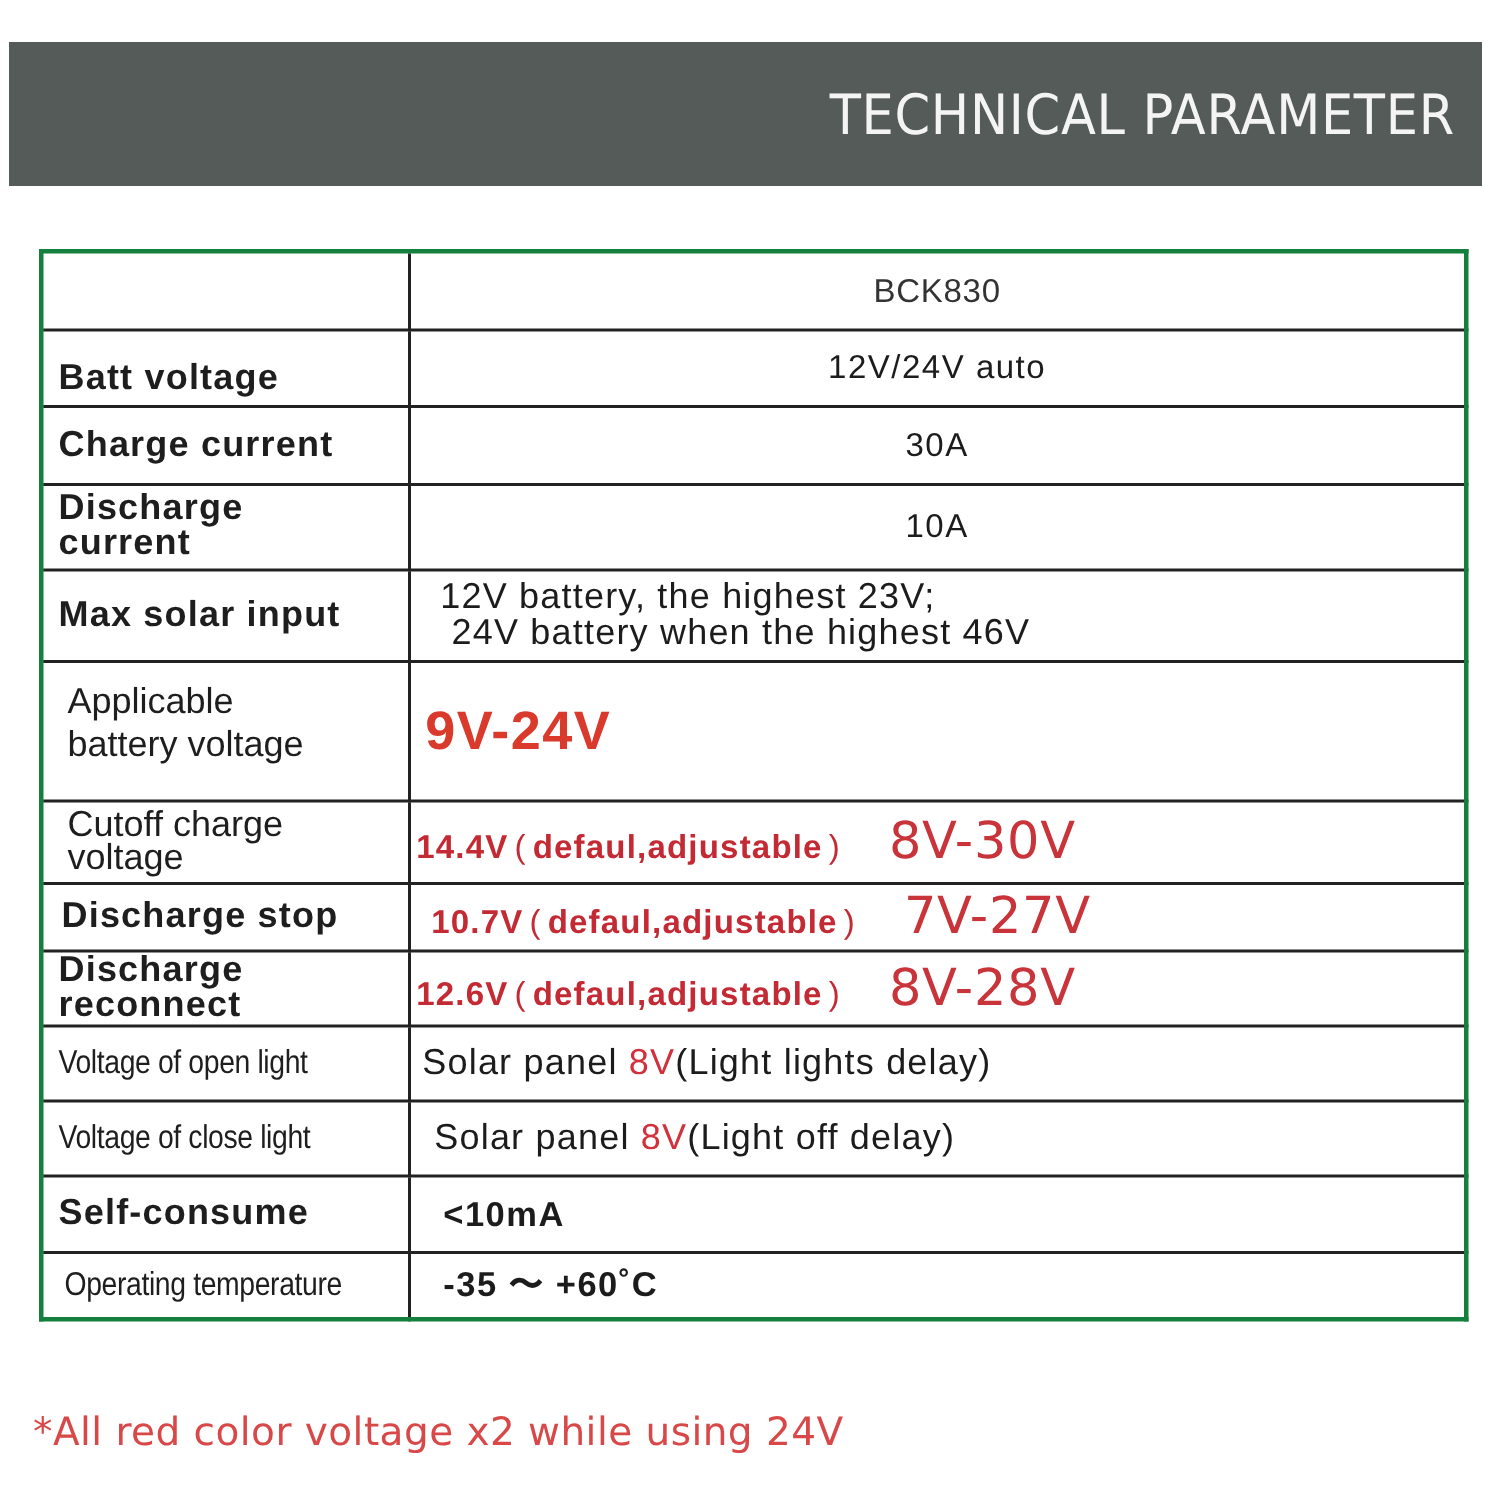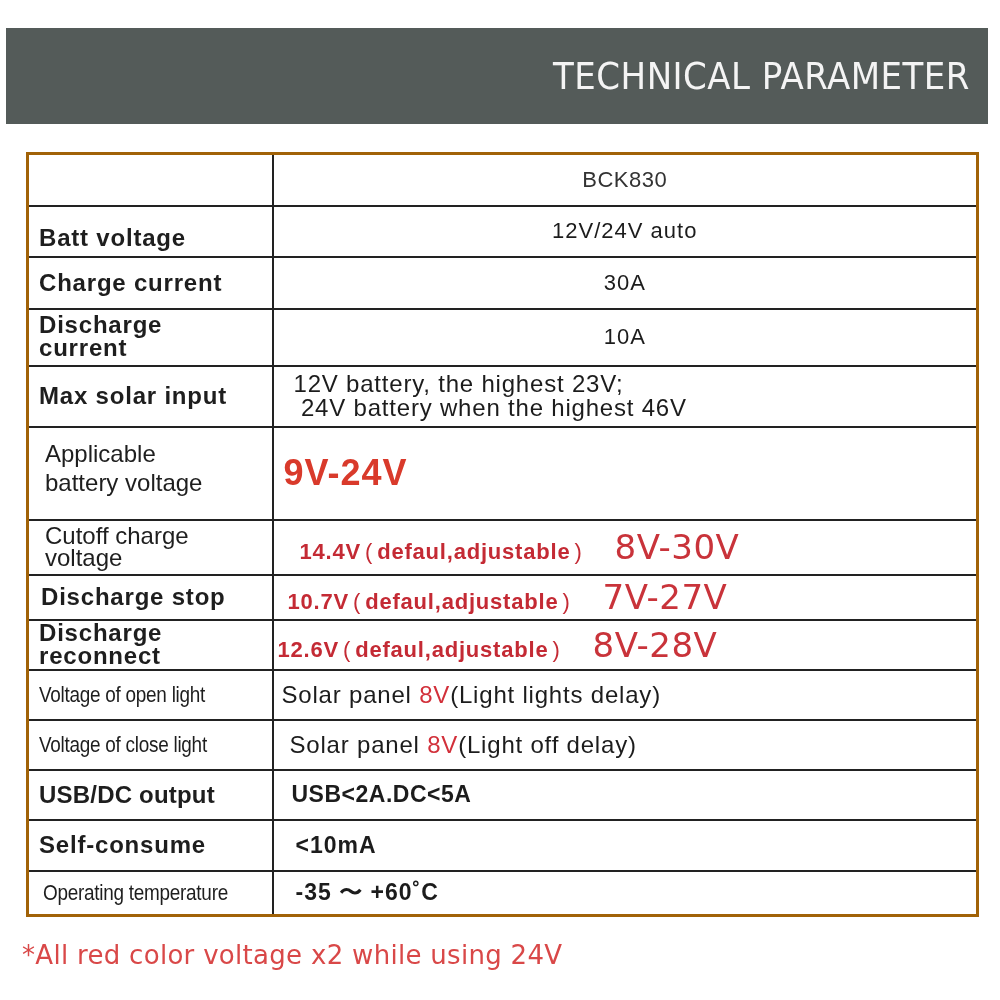--- a/index.html
+++ b/index.html
@@ -10,23 +10,23 @@
     position: absolute; left: 6px; top: 28px; width: 982px; height: 96px;
     background: #545b59;
     display: flex; align-items: center; justify-content: flex-end;
   }
   .banner-title {
     color: #f4f4f4; font-family: "DejaVu Sans", sans-serif; font-weight: normal;
     font-size: 37px; letter-spacing: 0.5px; transform: scaleX(0.92);
   }
 
   table.spec {
-    position: absolute; left: 26px; top: 152px; width: 950px;
+    position: absolute; left: 26px; top: 166px; width: 950px;
     border-collapse: collapse; table-layout: fixed;
-    border: 3px solid #a16207;
+    border: 3px solid #15803d;
   }
   table.spec td {
     border: 2px solid #222;
     padding: 0 10px;
     vertical-align: middle;
     overflow: hidden;
     white-space: nowrap;
   }
   col.c1 { width: 245px; }
   col.c2 { width: 705px; }
@@ -97,21 +97,21 @@
       <div>Applicable</div>
       <div>battery voltage</div>
     </td>
     <td class="big-red">9V-24V</td>
   </tr>
   <tr style="height:55px">
     <td class="lbl thin" style="padding-left:16px;line-height:0.9">
       <div>Cutoff charge</div>
       <div>voltage</div>
     </td>
-    <td style="padding-left:26px">
+    <td style="padding-left:4px">
       <span class="adj">14.4V</span><span class="adj"><span class="paren">(</span><span>defaul,adjustable</span><span class="paren">)</span></span><span class="range">8V-30V</span>
     </td>
   </tr>
   <tr style="height:45px">
     <td class="lbl" style="padding-left:12px">Discharge stop</td>
     <td style="padding-left:14px">
       <span class="adj">10.7V</span><span class="adj"><span class="paren">(</span><span>defaul,adjustable</span><span class="paren">)</span></span><span class="range">7V-27V</span>
     </td>
   </tr>
   <tr style="height:50px">
@@ -128,24 +128,20 @@
     <td class="light-val" style="padding-left:8px">
       <span>Solar panel </span><span class="r">8V</span><span>(Light lights delay)</span>
     </td>
   </tr>
   <tr style="height:50px">
     <td style="padding-left:10px"><span class="lbl narrow">Voltage of close light</span></td>
     <td class="light-val" style="padding-left:16px">
       <span>Solar panel </span><span class="r">8V</span><span>(Light off delay)</span>
     </td>
   </tr>
-  <tr style="height:50px">
-    <td class="lbl" style="padding-left:10px;letter-spacing:0.2px">USB/DC output</td>
-    <td class="val" style="padding-left:18px;font-weight:bold;letter-spacing:0.5px">USB&lt;2A.DC&lt;5A</td>
-  </tr>
   <tr style="height:51px">
     <td class="lbl center">Self-consume</td>
     <td class="val" style="padding-left:22px">&lt;10mA</td>
   </tr>
   <tr style="height:45px">
     <td style="padding-left:14px"><span class="lbl narrow">Operating temperature</span></td>
     <td class="val" style="padding-left:22px">-35 〜 +60˚C</td>
   </tr>
 </tbody>
   </table>

